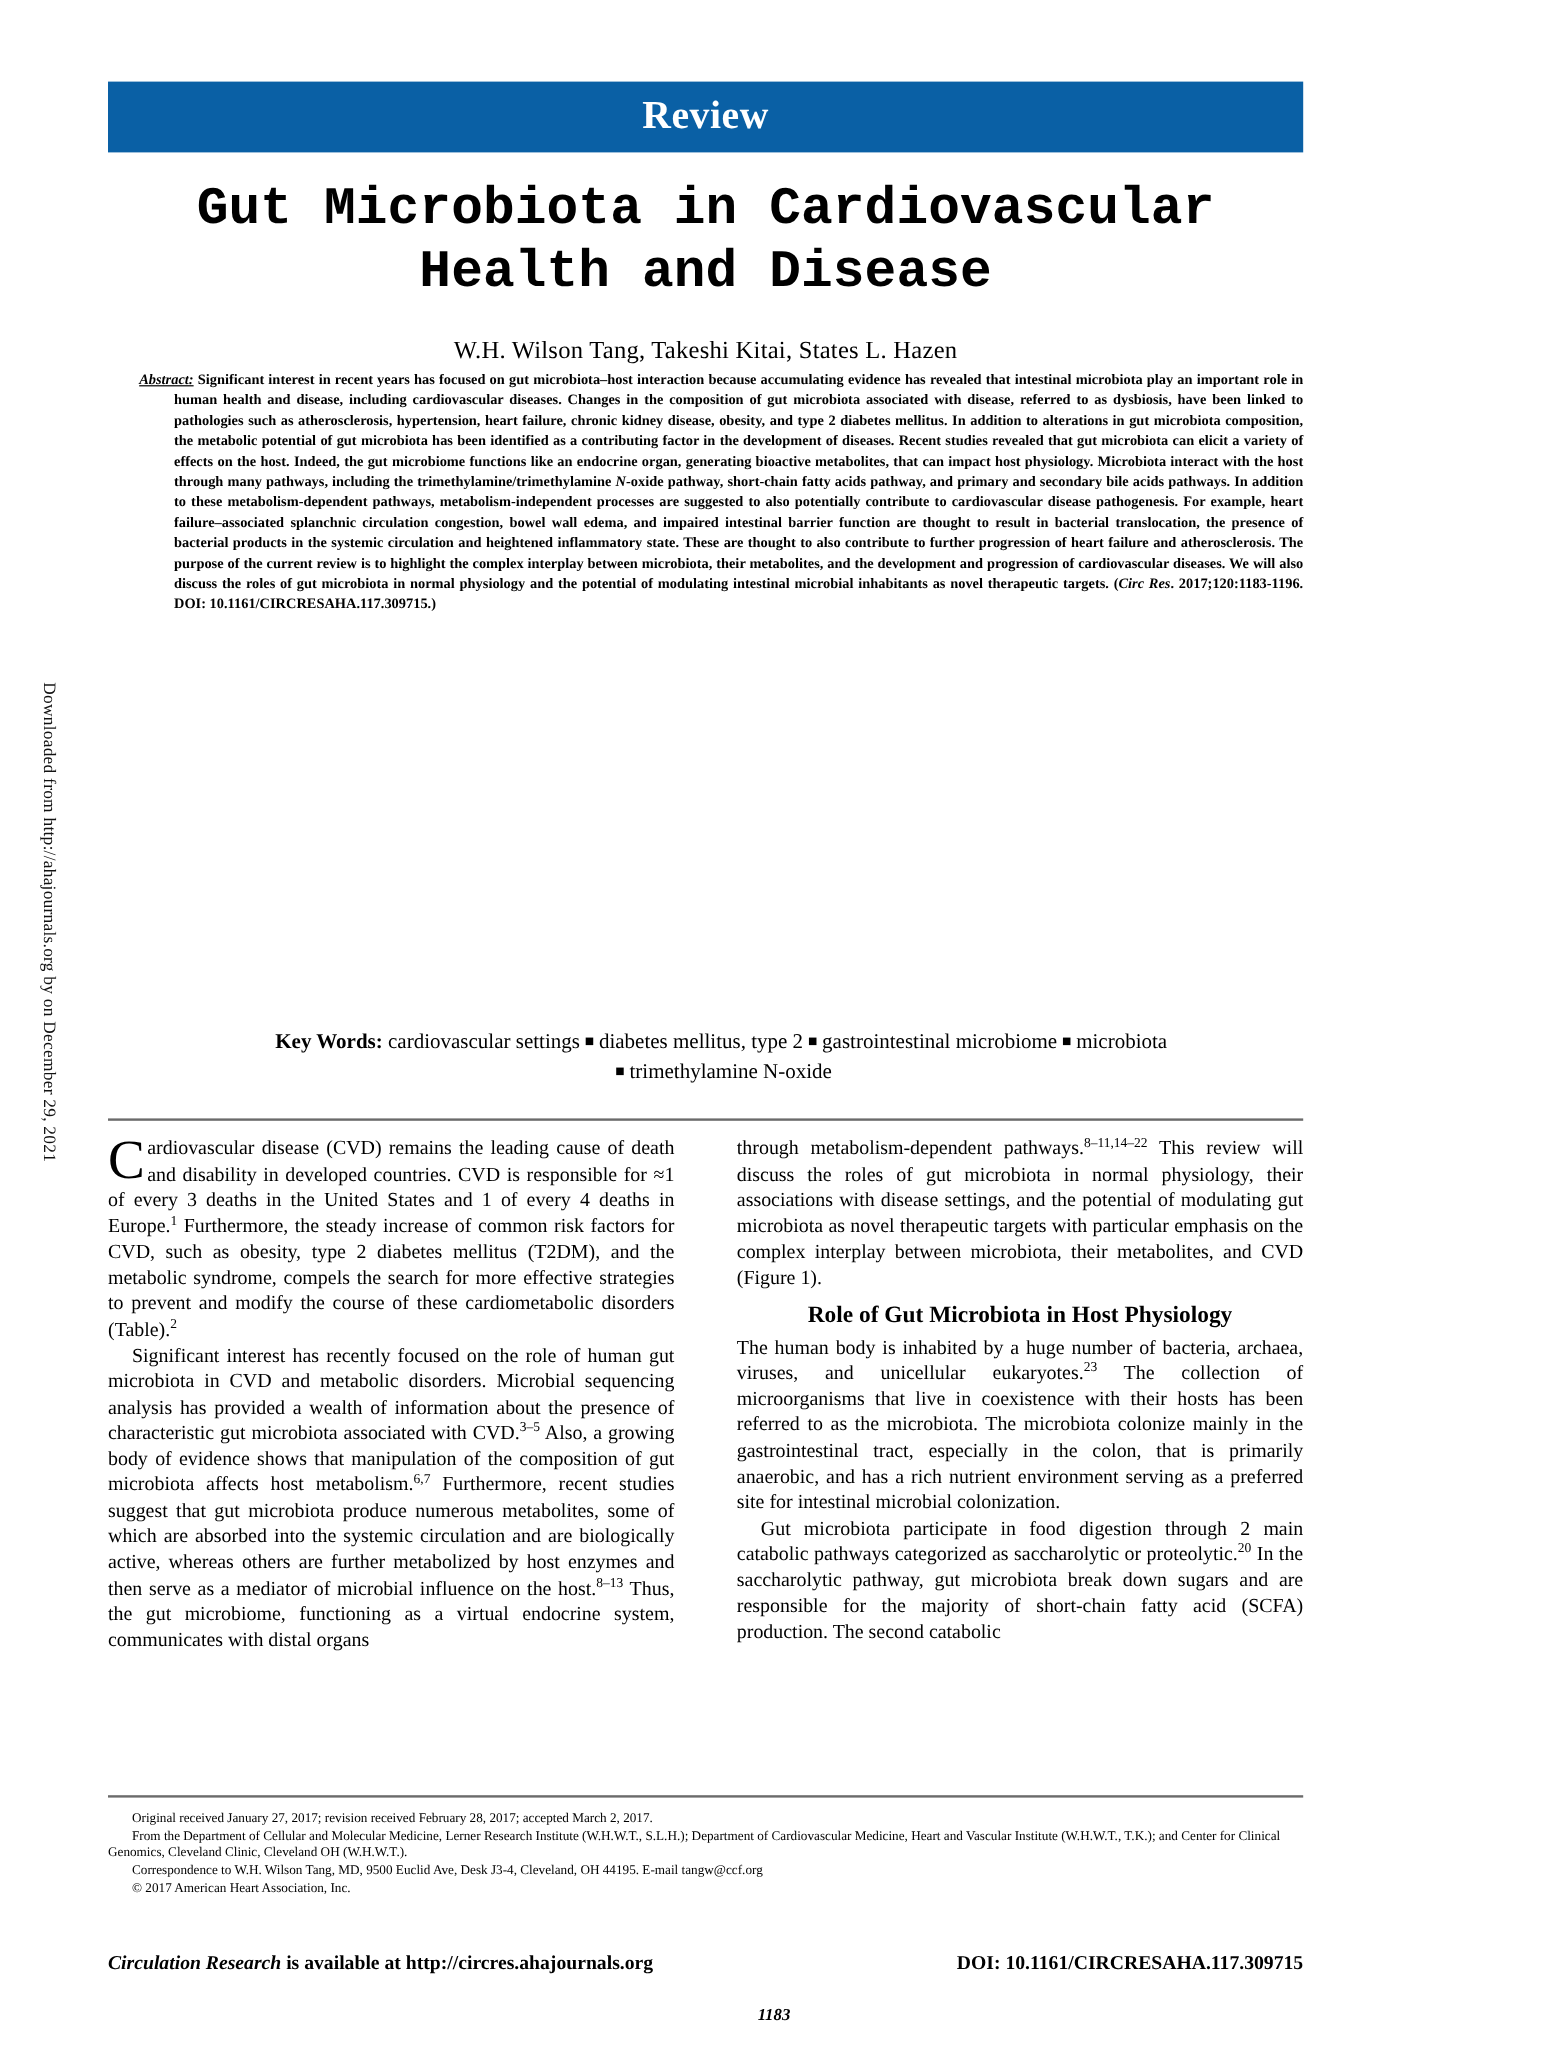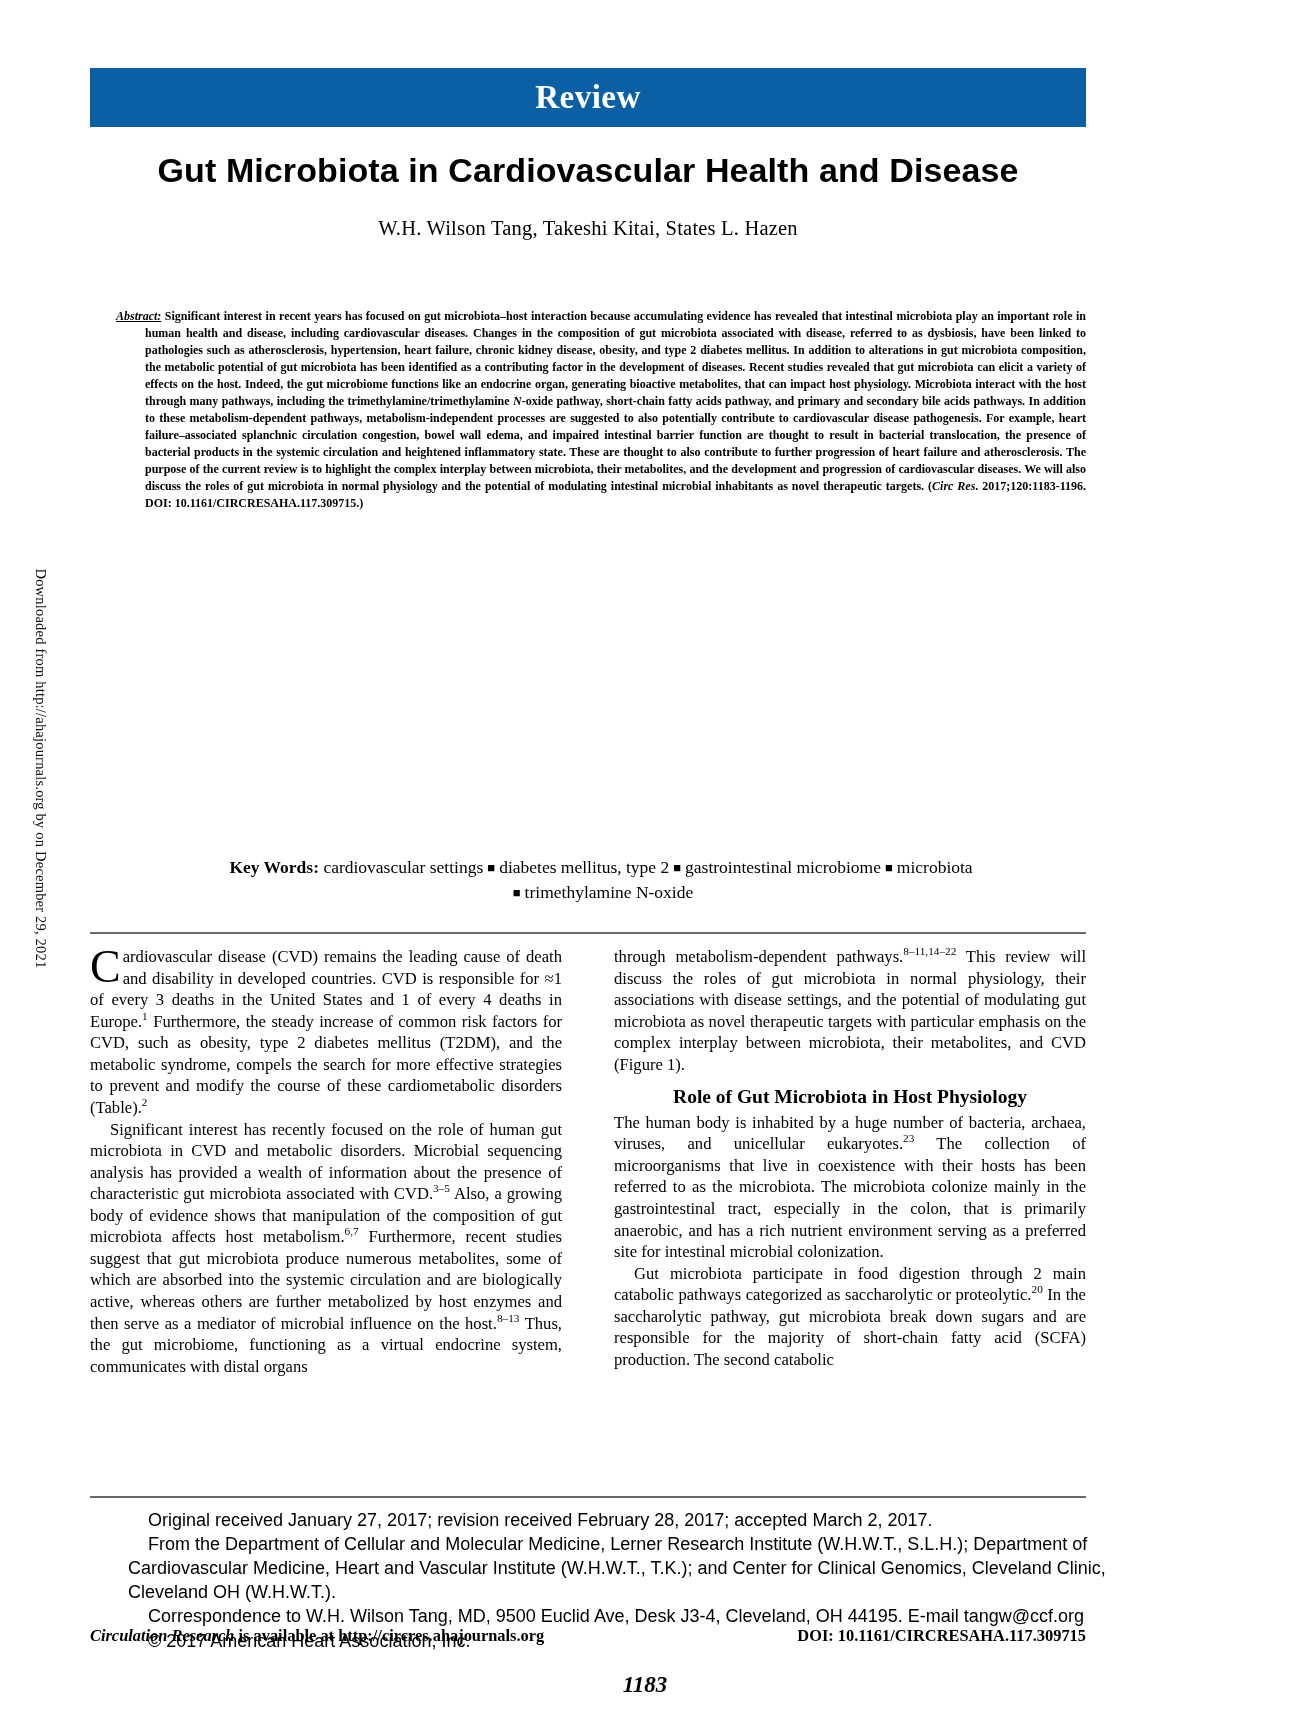--- a/index.html
+++ b/index.html
@@ -63,23 +63,23 @@
 
   
   #title-block {
     position: absolute;
     left: 90px;
     top: 150px;
     width: 996px;
     text-align: center;
   }
   #paper-title {
-    font-family: Liberation Sans, sans-serif;
-    font-weight: bold;
-    font-size: 34px;
+    font-family: Liberation Mono, monospace;
+    font-weight: bold;
+    font-size: 44px;
     line-height: 1.18;
     margin: 0;
     letter-spacing: 0.1px;
   }
   #authors {
     margin-top: 27px;
     font-family: "Liberation Serif", serif;
     font-size: 20.5px;
     letter-spacing: 0.2px;
   }
@@ -205,24 +205,23 @@
     height: 2px;
     background: #6b6b6b;
   }
 
   
   #footnotes {
     position: absolute;
     left: 90px;
     top: 1508px;
     width: 996px;
-    font-family: Liberation Sans, sans-serif;
-    font-size: 18px;
+    font-family: Liberation Serif, serif;
+    font-size: 11px;
     line-height: 1.34;
-    margin-left: 38px;
   }
   #footnotes .fn {
     margin: 0;
     text-indent: 20px;
     text-align: left;
   }
 
   
   #journal-line {
     position: absolute;
@@ -244,21 +243,21 @@
   
   #page-number {
     position: absolute;
     left: 0;
     top: 1672px;
     width: 1290px;
     text-align: center;
     font-family: "Liberation Serif", serif;
     font-weight: bold;
     font-style: italic;
-    font-size: 23px;
+    font-size: 14px;
   }
 </style>
 </head>
 <body>
 
 <div id="download-stamp">Downloaded from http://ahajournals.org by on December 29, 2021</div>
 
 <div id="page">
 
   <div id="review-banner">

